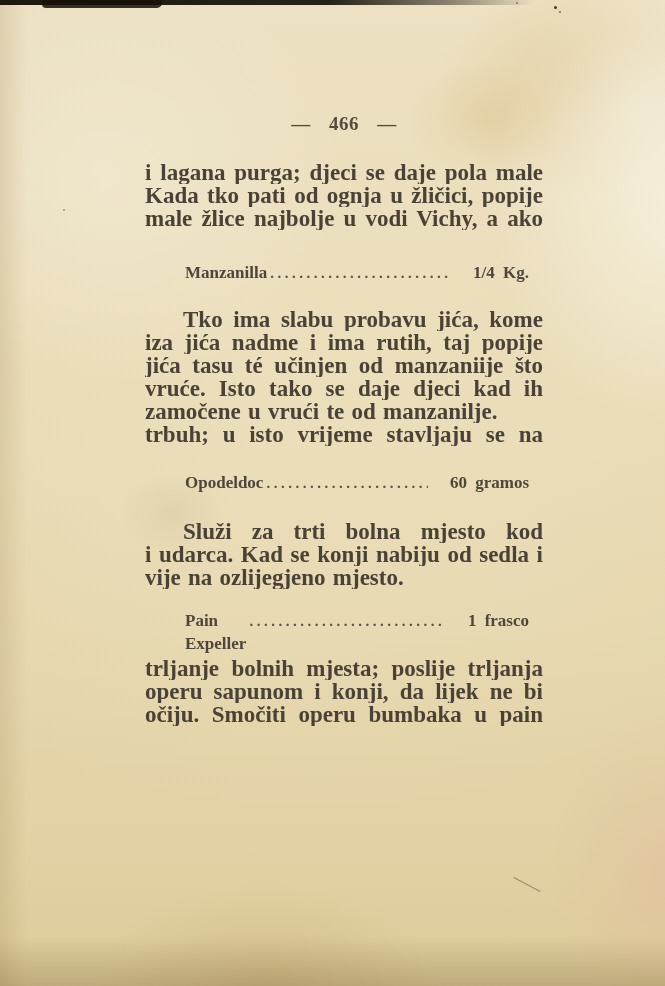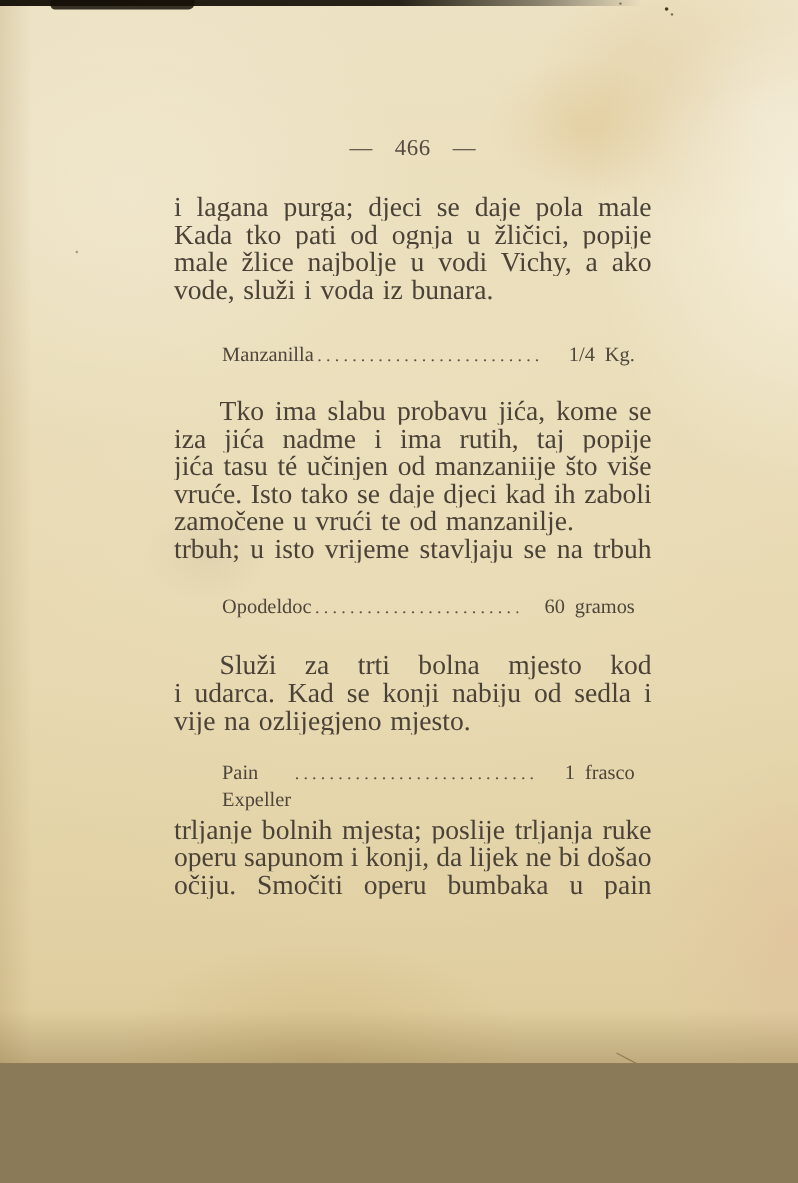--- a/index.html
+++ b/index.html
@@ -1,20 +1,20 @@
 <!DOCTYPE html>
 <html><head>
 <meta charset="utf-8">
 <style>
   html, body { margin: 0; padding: 0; background: #8a7a58; }
 
   .scan {
     position: relative;
     width: 665px;
-    height: 886px;
+    height: 986px;
     overflow: hidden;
     font-family: "Liberation Serif", "DejaVu Serif", serif;
     color: #4a4237;
     background:
       
       linear-gradient(to bottom, rgba(0,0,0,0) 95%, rgba(110,86,44,0.28) 100%),
       
       linear-gradient(to right, rgba(140,112,62,0.16) 0%, rgba(140,112,62,0) 4%),
       
       radial-gradient(260px 330px at 102% 20%, rgba(247,241,223,0.85), rgba(247,241,223,0) 72%),
@@ -28,20 +28,21 @@
       
       radial-gradient(700px 520px at 48% 42%, rgba(242,233,204,0.30), rgba(242,233,204,0) 80%),
       
       radial-gradient(70px 55px at 26% 52%, rgba(190,175,140,0.28), rgba(190,175,140,0) 75%),
       
       radial-gradient(160px 210px at 100% 88%, rgba(224,182,152,0.38), rgba(224,182,152,0) 72%),
       
       radial-gradient(220px 130px at 40% 100%, rgba(188,156,96,0.30), rgba(188,156,96,0) 78%),
       
       linear-gradient(to bottom, #ece1c2 0%, #e9dcb8 30%, #e6d7ae 62%, #e2d1a4 86%, #ddcb9b 100%);
+    font-weight: bold;
   }
 
   
   .top-edge {
     position: absolute; top: 0; left: 0; width: 535px; height: 5px;
     background: linear-gradient(to right,
       rgba(18,14,6,0.95) 0%, rgba(18,14,6,0.9) 62%,
       rgba(18,14,6,0.45) 84%, rgba(18,14,6,0) 100%);
   }
   .top-edge-thick {
@@ -117,21 +118,20 @@
   <div class="scratch"></div>
 
   <div class="text-block">
 
     <div class="pagenum">— 466 —</div>
 
     <div class="para">
       <div class="line jline">i lagana purga; djeci se daje pola male žlice.</div>
       <div class="line jline">Kada tko pati od ognja u žličici, popije pola</div>
       <div class="line jline">male žlice najbolje u vodi Vichy, a ako nema te</div>
-      <div class="line lline">vode, služi i voda iz bunara.</div>
     </div>
 
     <div class="item mt-item1">
       <span class="name">Manzanilla</span>
       <span class="leader"></span>
       <span class="val">1/4 Kg.</span>
     </div>
 
     <div class="para mt-para2">
       <div class="line jline indent">Tko ima slabu probavu jića, kome se štumak</div>

